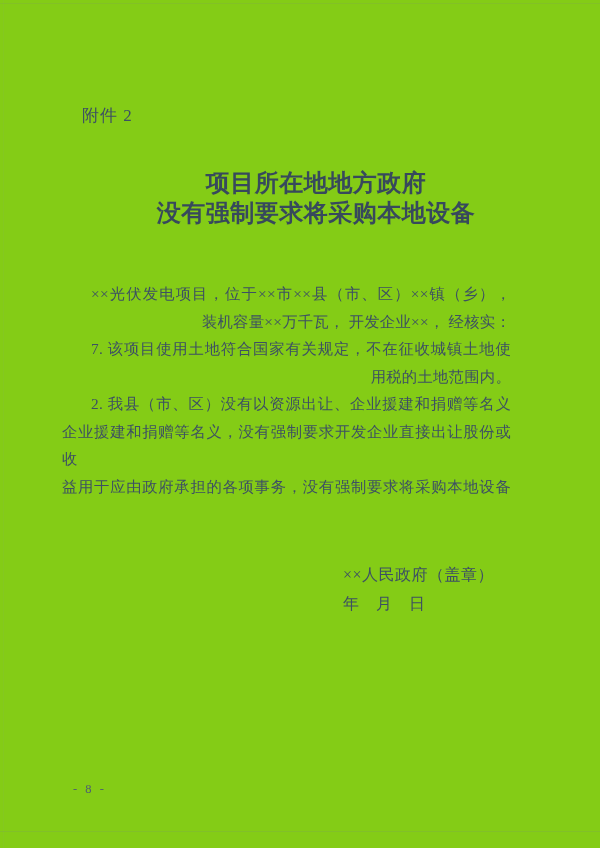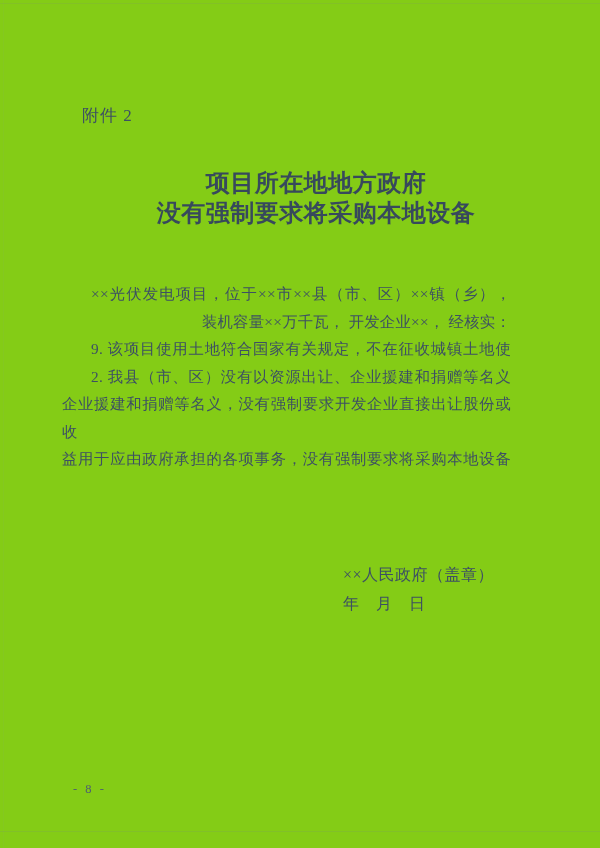--- a/index.html
+++ b/index.html
@@ -114,21 +114,22 @@
   <div class="attachment">附件 2</div>
 
   <h1 class="title">
     <span class="t-line">项目所在地地方政府</span>
     <span class="t-line">没有强制要求将采购本地设备</span>
   </h1>
 
   <div class="doc-body">
     <div class="line indent fill">××光伏发电项目，位于××市××县（市、区）××镇（乡），</div>
     <div class="line">装机容量××万千瓦， 开发企业××， 经核实：</div>
-    <div class="line indent fill">9. 该项目使用土地符合国家有关规定，不在征收城镇土地使</div>
+    <div class="line indent fill">7. 该项目使用土地符合国家有关规定，不在征收城镇土地使</div>
+    <div class="line">用税的土地范围内。</div>
     <div class="line indent fill">2. 我县（市、区）没有以资源出让、企业援建和捐赠等名义</div>
     <div class="line fill">企业援建和捐赠等名义，没有强制要求开发企业直接出让股份或收</div>
     <div class="line fill">益用于应由政府承担的各项事务，没有强制要求将采购本地设备</div>
   </div>
 
   <div class="signature">
     <div>××人民政府（盖章）</div>
     <div>年　月　日</div>
   </div>
 

